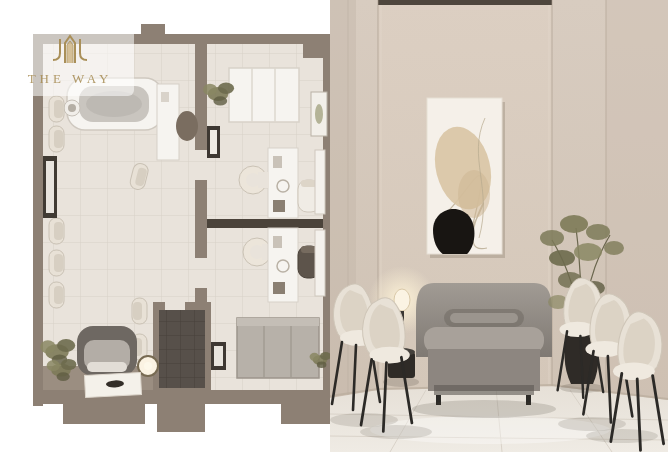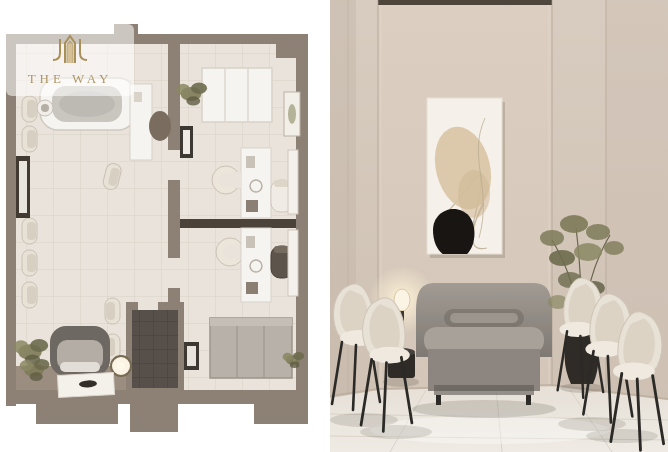--- a/index.html
+++ b/index.html
@@ -1,21 +1,21 @@
 <!DOCTYPE html>
 <html style="--background: #ffffff; --watermark-gold: #a98f58; --plan-wall: #8d8074; --plan-wall-dark: #6f6358; --plan-floor: #e9e3db; --plan-tile-line: #d8d1c7; --plan-platform: #9b8e81; --bathroom-floor: #57504a; --divider-dark: #4b433a; --furniture-white: #f6f4f0; --sofa-plan-dark: #6e6862; --sofa-plan-seat: #b3ada6; --chair-cream: #e8e1d6; --chair-dark: #5d544b; --plant-olive: #7d7a58; --room-wall: #d3c6b8; --room-wall-panel: #d9cdc0; --ceiling-recess: #4e463d; --art-canvas: #f5f0e9; --art-beige: #d9c5a5; --art-black: #181512; --sofa-gray: #948e87; --marble-floor: #ece7e0; --lamp-glow: #fbf3e3; --vase-black: #2f2b27; --leg-black: #2c2a27;"><head>
 <meta charset="utf-8">
 <style>
   html,body{margin:0;padding:0;background:#ffffff;}
   .stage{
     position:relative;width:668px;height:452px;background:var(--background,#fff);
     overflow:hidden;font-family:"Liberation Sans",sans-serif;
   }
   .panel{position:absolute;top:0;height:452px;}
-  .panel-left{left:0;width:318px;background:var(--background,#fff);}
+  .panel-left{left:0;width:318px;background:var(--background,#fff);padding-left:27px;}
   .panel-right{left:330px;width:338px;}
   .watermark{
     position:absolute;left:6px;top:24px;width:128px;height:72px;
     background:rgba(255,255,255,0.55);border-radius:6px;
     display:flex;flex-direction:column;align-items:center;justify-content:center;
     gap:2px;pointer-events:none;
   }
   .wm-text{
     font-family:"Liberation Serif",serif;font-size:13px;letter-spacing:4px;
     color:var(--watermark-gold,#a98f58);opacity:.9;white-space:nowrap;

